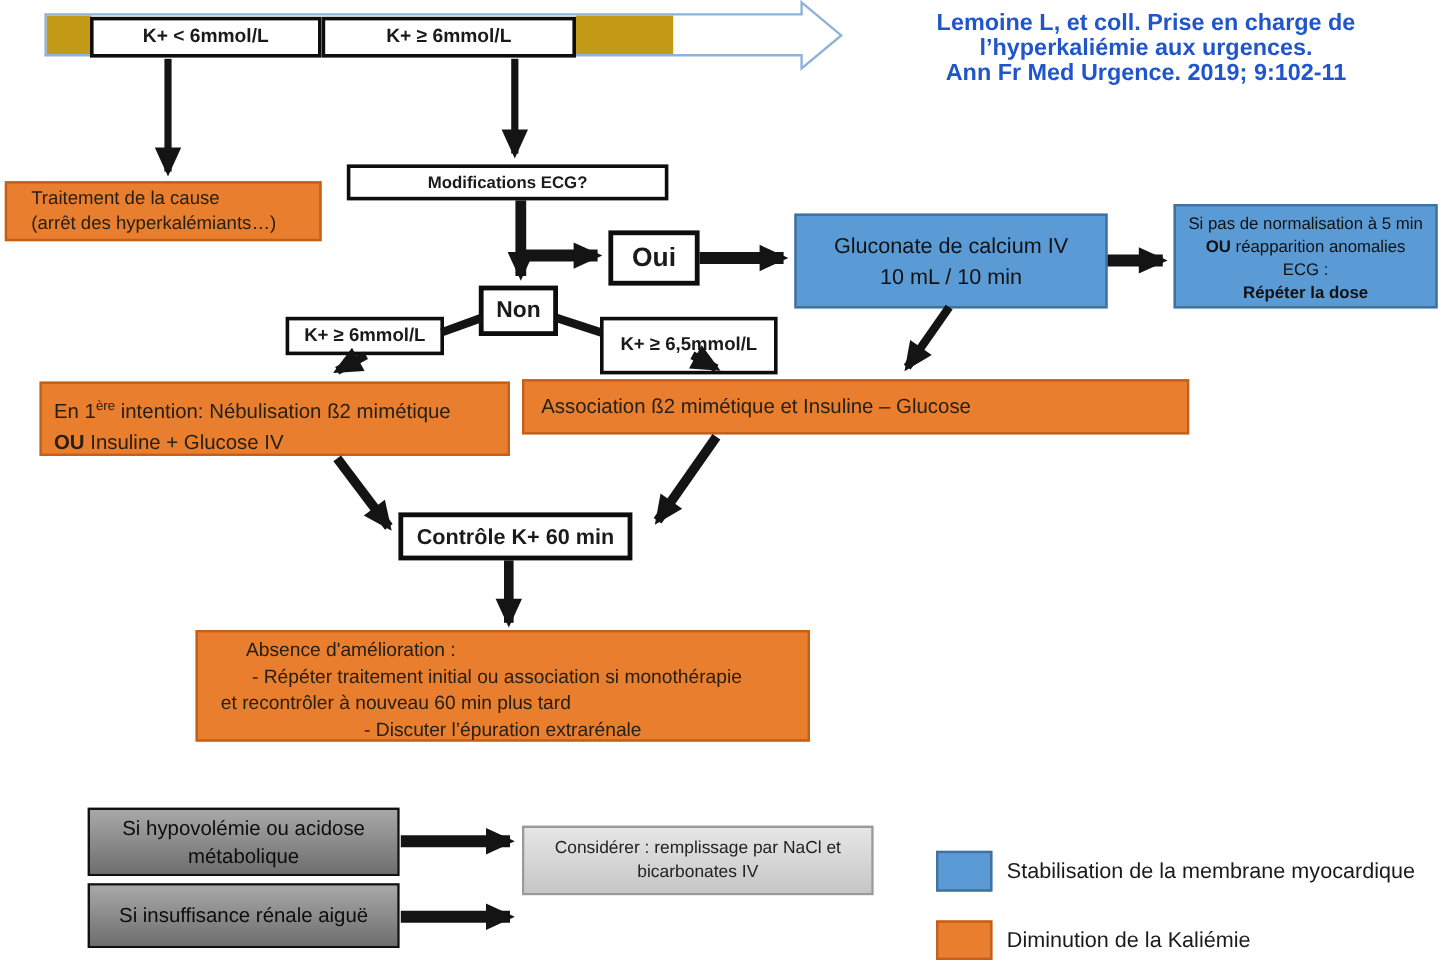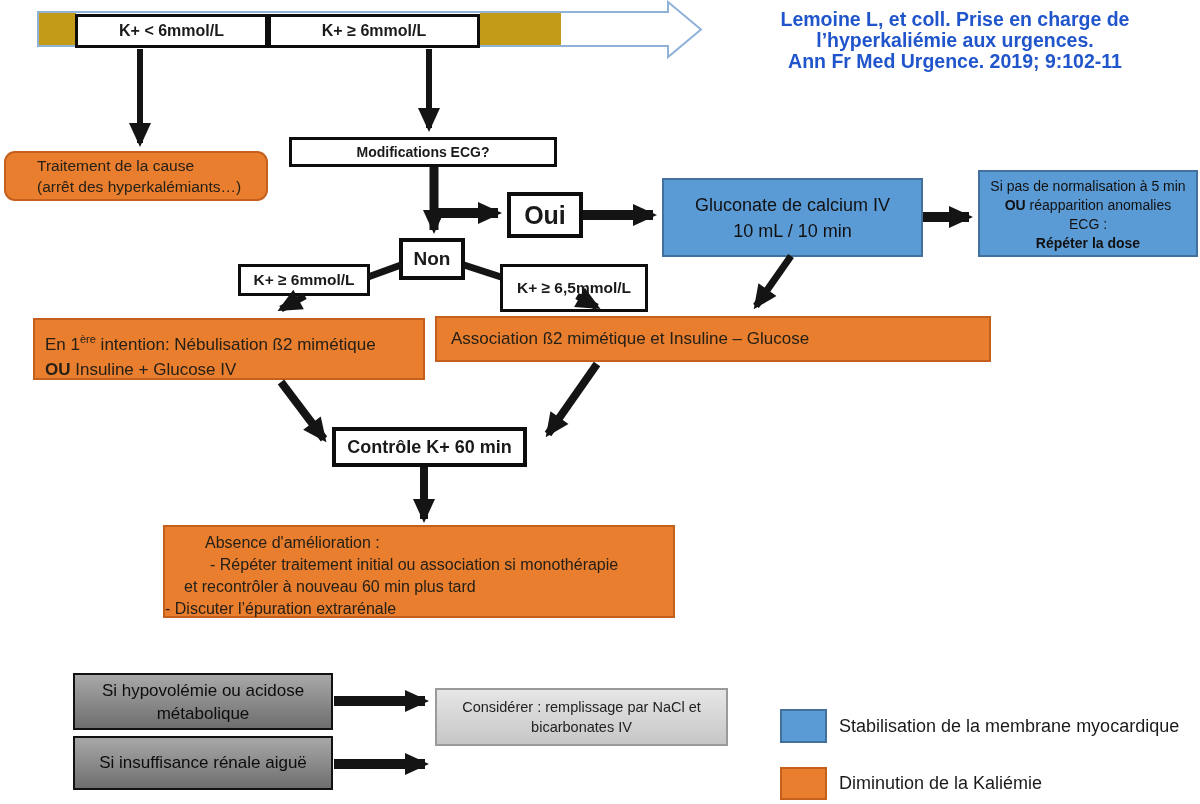--- a/index.html
+++ b/index.html
@@ -20,40 +20,40 @@
   
   .orange{background:#E87E2E;border:2px solid #C55F1C;color:#262017;}
   .blue{background:#5B9BD5;border:2px solid #41719C;color:#111;}
   .graydark{background:linear-gradient(#a8a8a8,#6e6e6e);border:2.5px solid #111;color:#0d0d0d;}
   .graylight{background:linear-gradient(#e6e6e6,#c6c6c6);border:2px solid #9a9a9a;color:#222;}
 
   
   #box-klow{left:75px;top:14px;width:193px;height:34px;font-size:16px;white-space:nowrap;}
   #box-khigh{left:268px;top:14px;width:212px;height:34px;font-size:16px;white-space:nowrap;}
   #box-traitement{left:4px;top:151px;width:264px;height:50px;font-size:15.5px;
-      justify-content:flex-start;text-align:left;padding-left:31px;line-height:21px;border-radius:11px;}
+      justify-content:flex-start;text-align:left;padding-left:20px;line-height:21px;}
   #box-ecg{left:289px;top:137px;width:268px;height:30px;font-size:14px;white-space:nowrap;}
-  #box-oui{left:507px;top:192px;width:76px;height:46px;font-size:25px;}
+  #box-oui{left:507px;top:192px;width:76px;height:46px;font-size:22px;}
   #box-non{left:399px;top:238px;width:66px;height:42px;font-size:19px;}
   #box-k6{left:238px;top:264px;width:132px;height:32px;font-size:15.5px;white-space:nowrap;}
   #box-k65{left:500px;top:264px;width:148px;height:48px;font-size:15.5px;white-space:nowrap;text-align:right;}
   #box-gluconate{left:662px;top:178px;width:261px;height:79px;font-size:18px;line-height:26px;flex-direction:column;}
   #box-repeter{left:978px;top:170px;width:220px;height:87px;font-size:14px;line-height:19px;
       padding:5px 8px;display:block;text-align:center;}
   #box-intention{left:33px;top:318px;width:392px;height:62px;font-size:17px;line-height:25px;
       display:block;text-align:left;padding:7px 0 0 10px;}
   #box-association{left:435px;top:316px;width:556px;height:46px;font-size:17px;
       justify-content:flex-start;text-align:left;padding-left:14px;white-space:nowrap;}
   #box-controle{left:332px;top:427px;width:195px;height:40px;font-size:18px;white-space:nowrap;}
   #box-absence{left:163px;top:525px;width:512px;height:93px;font-size:16px;line-height:22px;
       display:block;text-align:left;padding-top:5px;}
   #box-absence .l1{padding-left:40px;}
   #box-absence .l2{padding-left:45px;}
   #box-absence .l3{padding-left:19px;}
-  #box-absence .l4{}
+  #box-absence .l4{text-align:center;}
   #box-hypovolemie{left:73px;top:673px;width:260px;height:57px;font-size:17px;line-height:23px;padding:0 12px;}
   #box-insuffisance{left:73px;top:736px;width:260px;height:54px;font-size:17px;padding:0 10px;}
   #box-considerer1{left:435px;top:672px;width:293px;height:58px;font-size:14.5px;line-height:20px;padding:0 12px;margin-top:16px;}
   #box-considerer2{left:435px;top:740px;width:293px;height:52px;font-size:14.5px;line-height:20px;padding:0 12px;}
 
   #citation{left:732px;top:9px;width:446px;font-size:19.5px;line-height:21px;font-weight:bold;
       color:#2155CB;text-align:center;z-index:1;}
 
   .legend-swatch{z-index:1;}
   #legend-swatch-blue{left:780px;top:709px;width:47px;height:34px;background:#5B9BD5;border:2px solid #41719C;}

